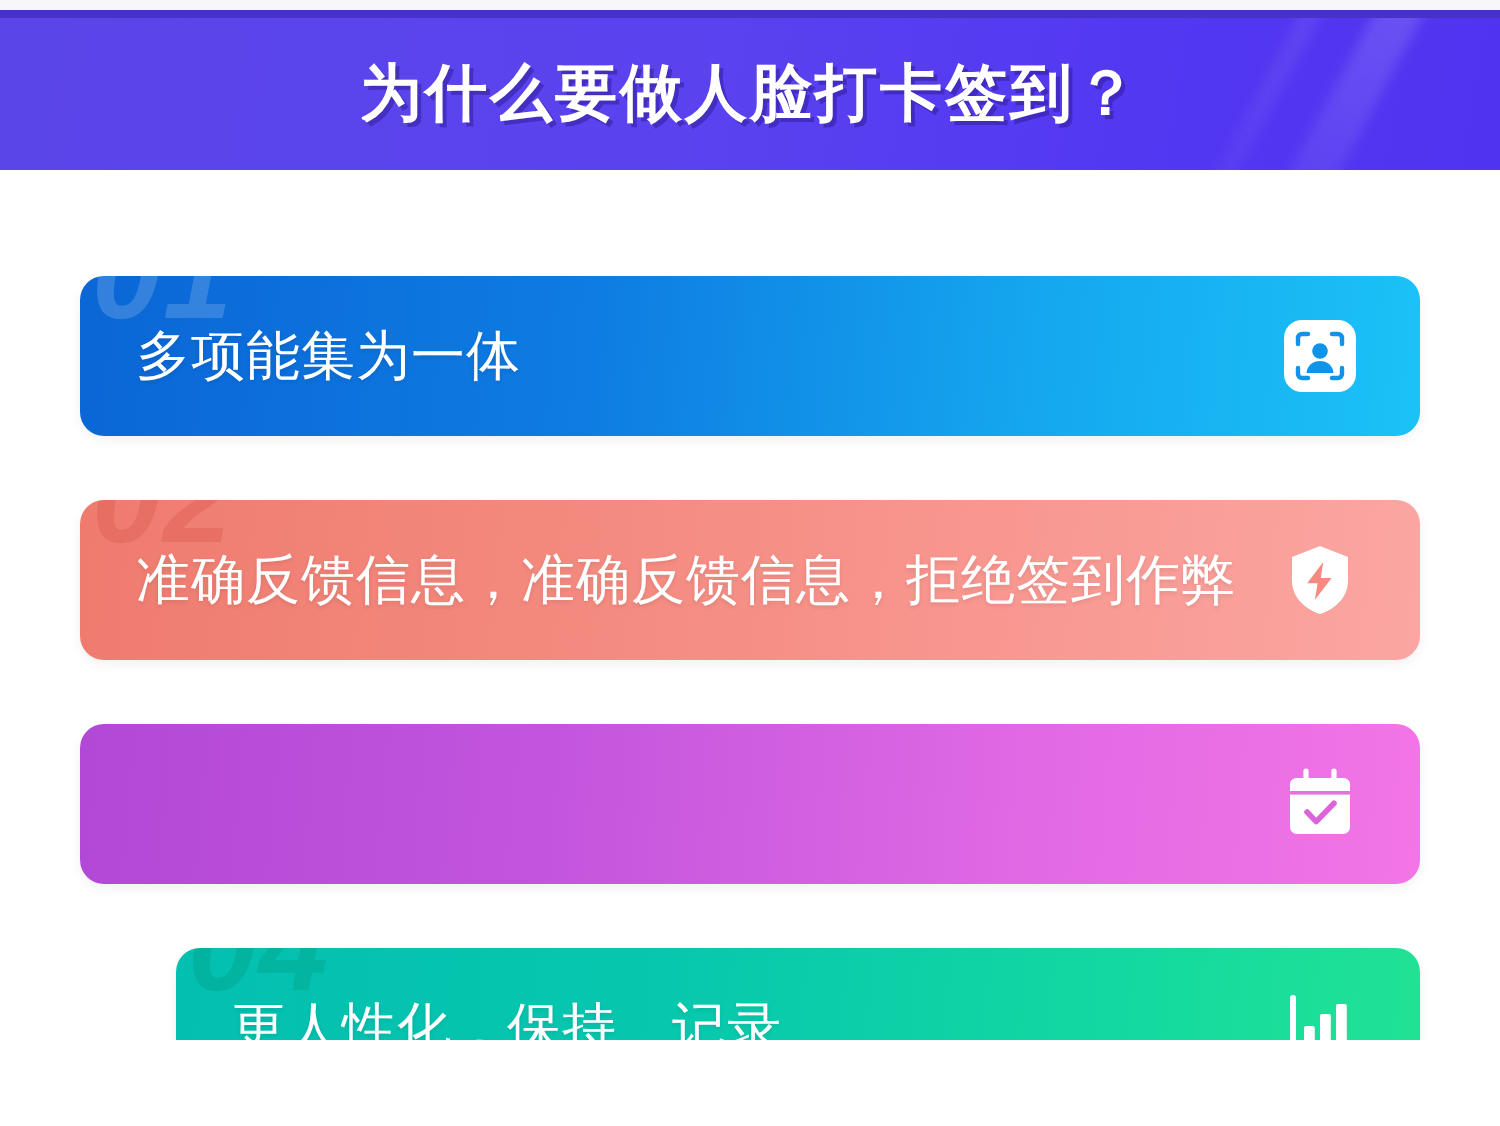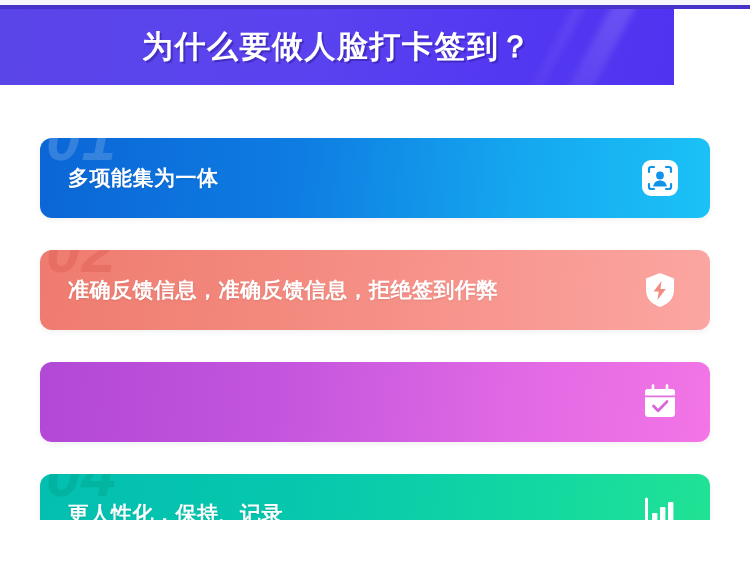--- a/index.html
+++ b/index.html
@@ -28,21 +28,21 @@
     top: 5px; left: 0;
     width: 750px;
     height: 4px;
     background: #4632c8;
   }
 
   
   .header-banner {
     position: absolute;
     top: 9px; left: 0;
-    width: 674px;
+    width: 750px;
     height: 76px;
     background: linear-gradient(100deg, #5a45e8 0%, #5a43ef 45%, #5338f2 75%, #4f33f0 100%);
     overflow: hidden;
   }
   .header-streak {
     position: absolute;
     top: -40px;
     right: 70px;
     width: 22px;
     height: 190px;
@@ -82,21 +82,21 @@
     border-radius: 12px;
     margin-bottom: 32px;
     overflow: hidden;
     box-shadow: 0 2px 6px rgba(0,0,0,0.06);
   }
   .card:last-child { margin-bottom: 0; }
 
   .card-1 { background: linear-gradient(95deg, #0b66d6 0%, #0e7ce2 38%, #15a8ef 72%, #1bc2f7 100%); }
   .card-2 { background: linear-gradient(95deg, #ef7b6f 0%, #f48b80 40%, #f99a94 75%, #fba6a2 100%); }
   .card-3 { background: linear-gradient(95deg, #b248d6 0%, #c355dd 35%, #e069e4 70%, #f375e6 100%); }
-  .card-4 { background: linear-gradient(95deg, #03bfb0 0%, #06c8ae 40%, #12d9a1 75%, #21e294 100%); }
+  .card-4 { background: linear-gradient(95deg, #03bfb0 0%, #06c8ae 40%, #12d9a1 75%, #21e294 100%); margin-left: 48px; }
 
   .card-number {
     position: absolute;
     left: 6px;
     top: -30px;
     font-size: 62px;
     font-weight: bold;
     font-style: italic;
     letter-spacing: 1px;
     line-height: 1;
@@ -106,22 +106,22 @@
   .card-2 .card-number { color: rgba(190,40,30,0.17); }
   .card-3 .card-number { color: rgba(90,20,120,0.14); }
   .card-4 .card-number { color: rgba(0,110,90,0.16); }
 
   .card-text {
     position: absolute;
     left: 28px;
     top: 50%;
     transform: translateY(-50%);
     color: #ffffff;
-    font-size: 21px;
-    font-weight: 700;
+    font-size: 27px;
+    font-weight: 400;
     letter-spacing: 0.5px;
     white-space: nowrap;
     text-shadow: 0 1px 2px rgba(0,0,0,0.10);
   }
 
   .card-icon {
     position: absolute;
     right: 30px;
     top: 50%;
     transform: translateY(-50%);

